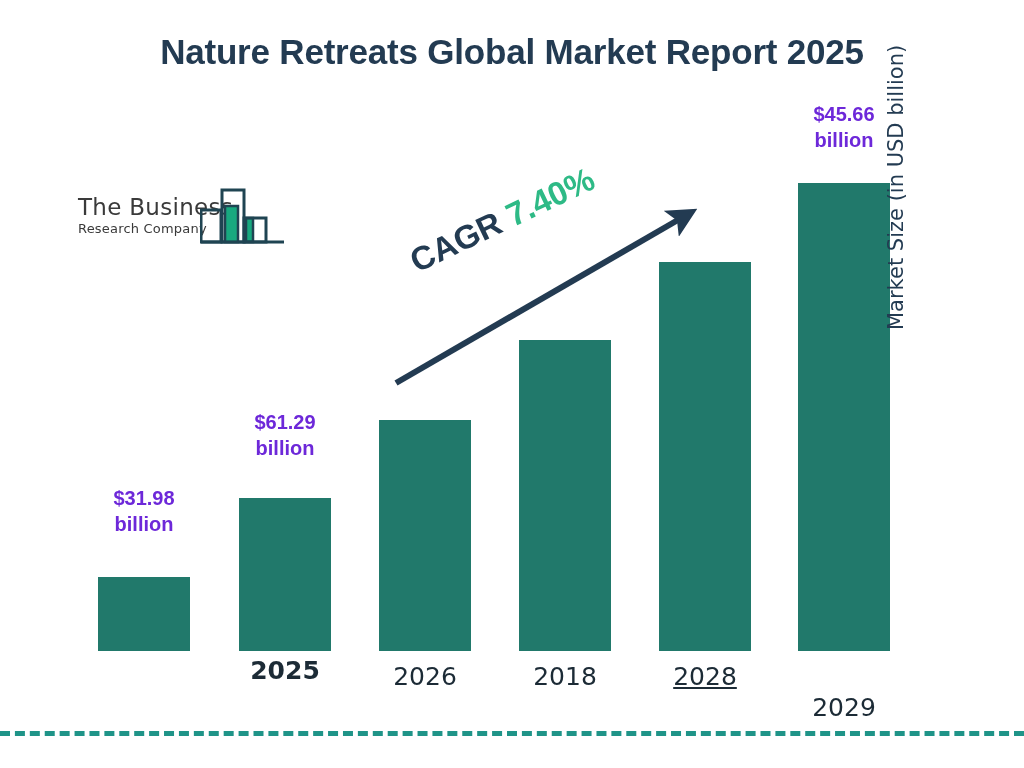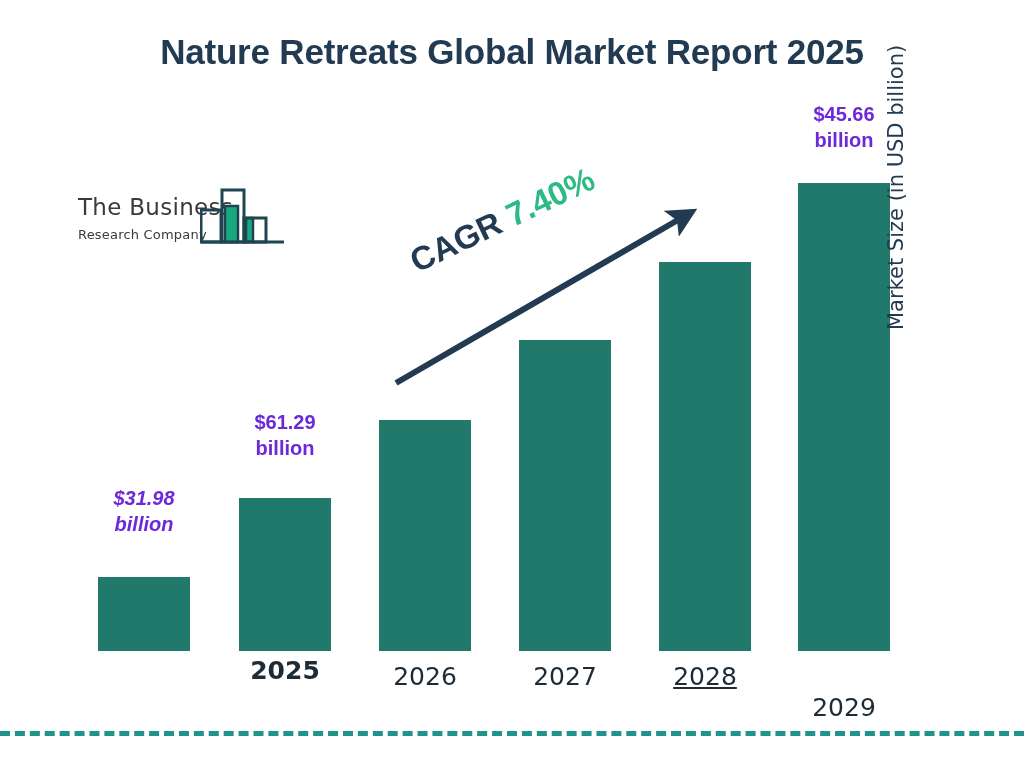--- a/index.html
+++ b/index.html
@@ -54,21 +54,21 @@
     color: #3a3a3a;
     font-family: "DejaVu Sans", sans-serif;
     letter-spacing: 0.3px;
   }
   #logo-text-sub {
     display: block;
     font-size: 13px;
     color: #3a3a3a;
     font-family: "DejaVu Sans", sans-serif;
     letter-spacing: 0.2px;
-    margin-top: 9px;
+    margin-top: 3px;
   }
   #logo-mark {
     position: absolute;
     left: 122px;
     top: 0;
     width: 85px;
     height: 62px;
   }
 
   
@@ -176,30 +176,30 @@
 
   <div id="plot">
 
     <div class="bar" style="left:98px;  width:92px; top:577px; height:74px;"></div>
     <div class="bar" style="left:239px; width:92px; top:498px; height:153px;"></div>
     <div class="bar" style="left:379px; width:92px; top:420px; height:231px;"></div>
     <div class="bar" style="left:519px; width:92px; top:340px; height:311px;"></div>
     <div class="bar" style="left:659px; width:92px; top:262px; height:389px;"></div>
     <div class="bar" style="left:798px; width:92px; top:183px; height:468px;"></div>
 
-    <div class="bar-label" style="left:74px; top:486px; width:140px;font-style:italic;">$31.98
+    <div class="bar-label" style="left:74px; top:486px; width:140px;">$31.98
 billion</div>
     <div class="bar-label" style="left:215px; top:410px; width:140px;">$61.29
 billion</div>
     <div class="bar-label" style="left:764px; top:102px; width:160px;">$45.66
 billion</div>
 
     <div class="x-tick" style="left:225px; top:656px; width:120px;font-weight:bold;">2025</div>
     <div class="x-tick" style="left:365px; top:662px; width:120px;">2026</div>
-    <div class="x-tick" style="left:505px; top:662px; width:120px;">2027</div>
+    <div class="x-tick" style="left:505px; top:662px; width:120px;">2018</div>
     <div class="x-tick" style="left:645px; top:662px; width:120px;text-decoration:underline;">2028</div>
     <div class="x-tick" style="left:784px; top:693px; width:120px;">2029</div>
 
     <svg id="growth-arrow" viewBox="0 0 340 210">
       <defs>
         <marker id="arrowhead" markerWidth="5" markerHeight="5" refX="3.6" refY="2.5" orient="auto">
           <polygon points="0,0 5,2.5 0,5 1.1,2.5" fill="#233b52"></polygon>
         </marker>
       </defs>
       <line x1="16" y1="193" x2="310" y2="23" stroke="#233b52" stroke-width="6" marker-end="url(#arrowhead)"></line>

